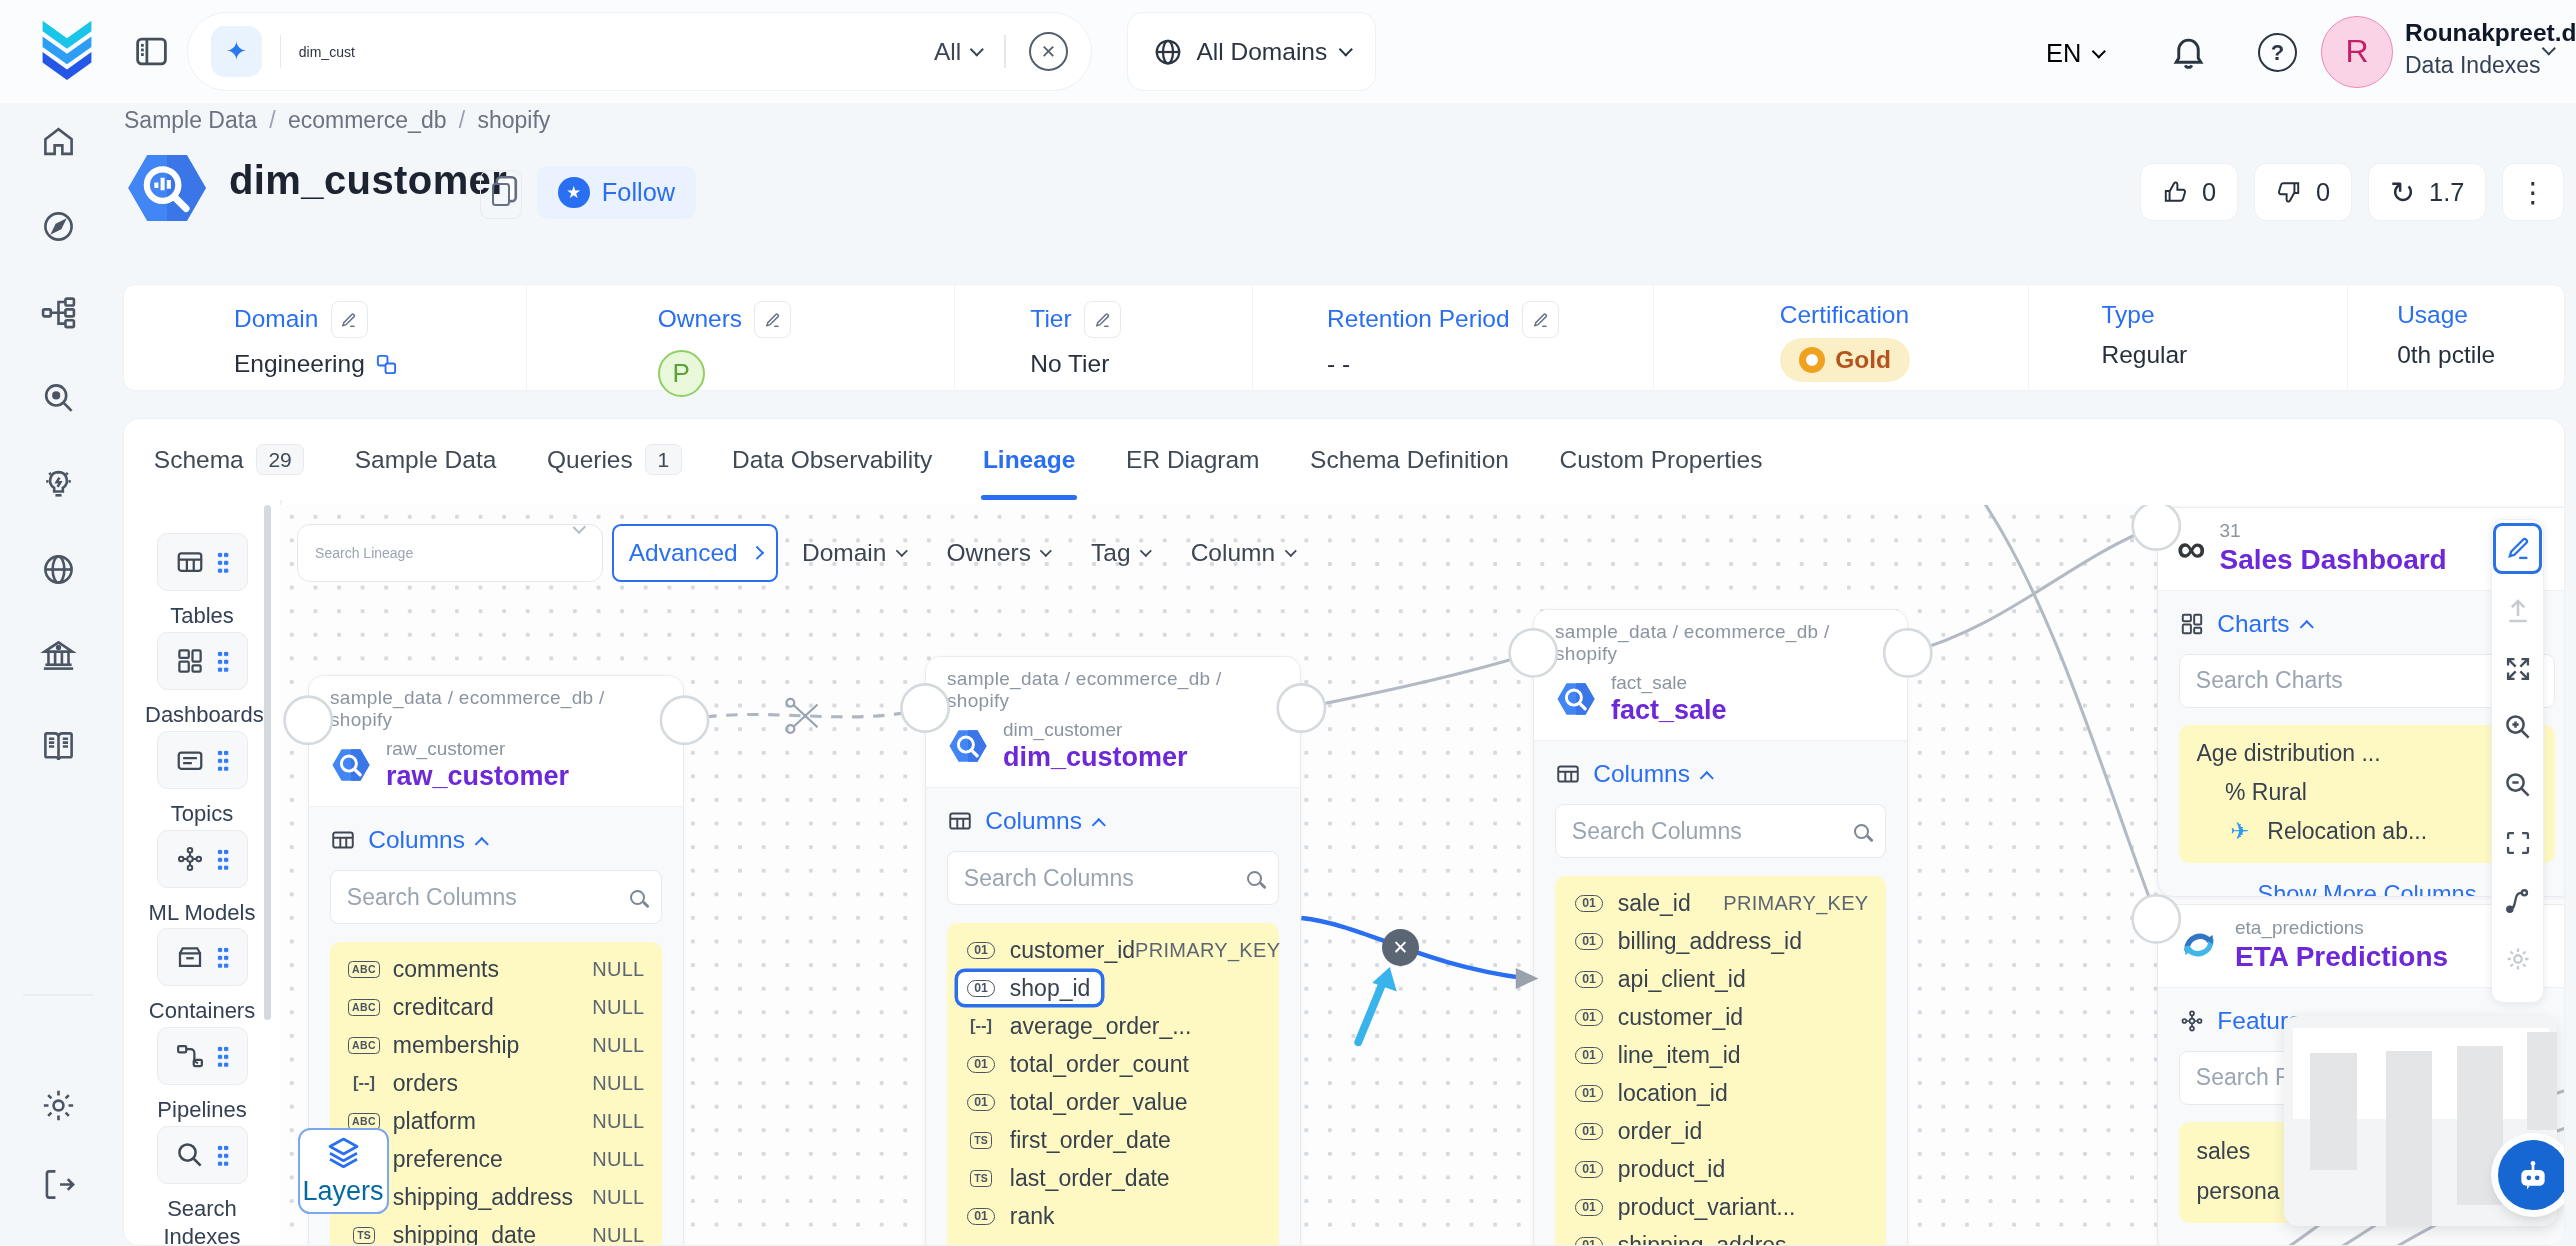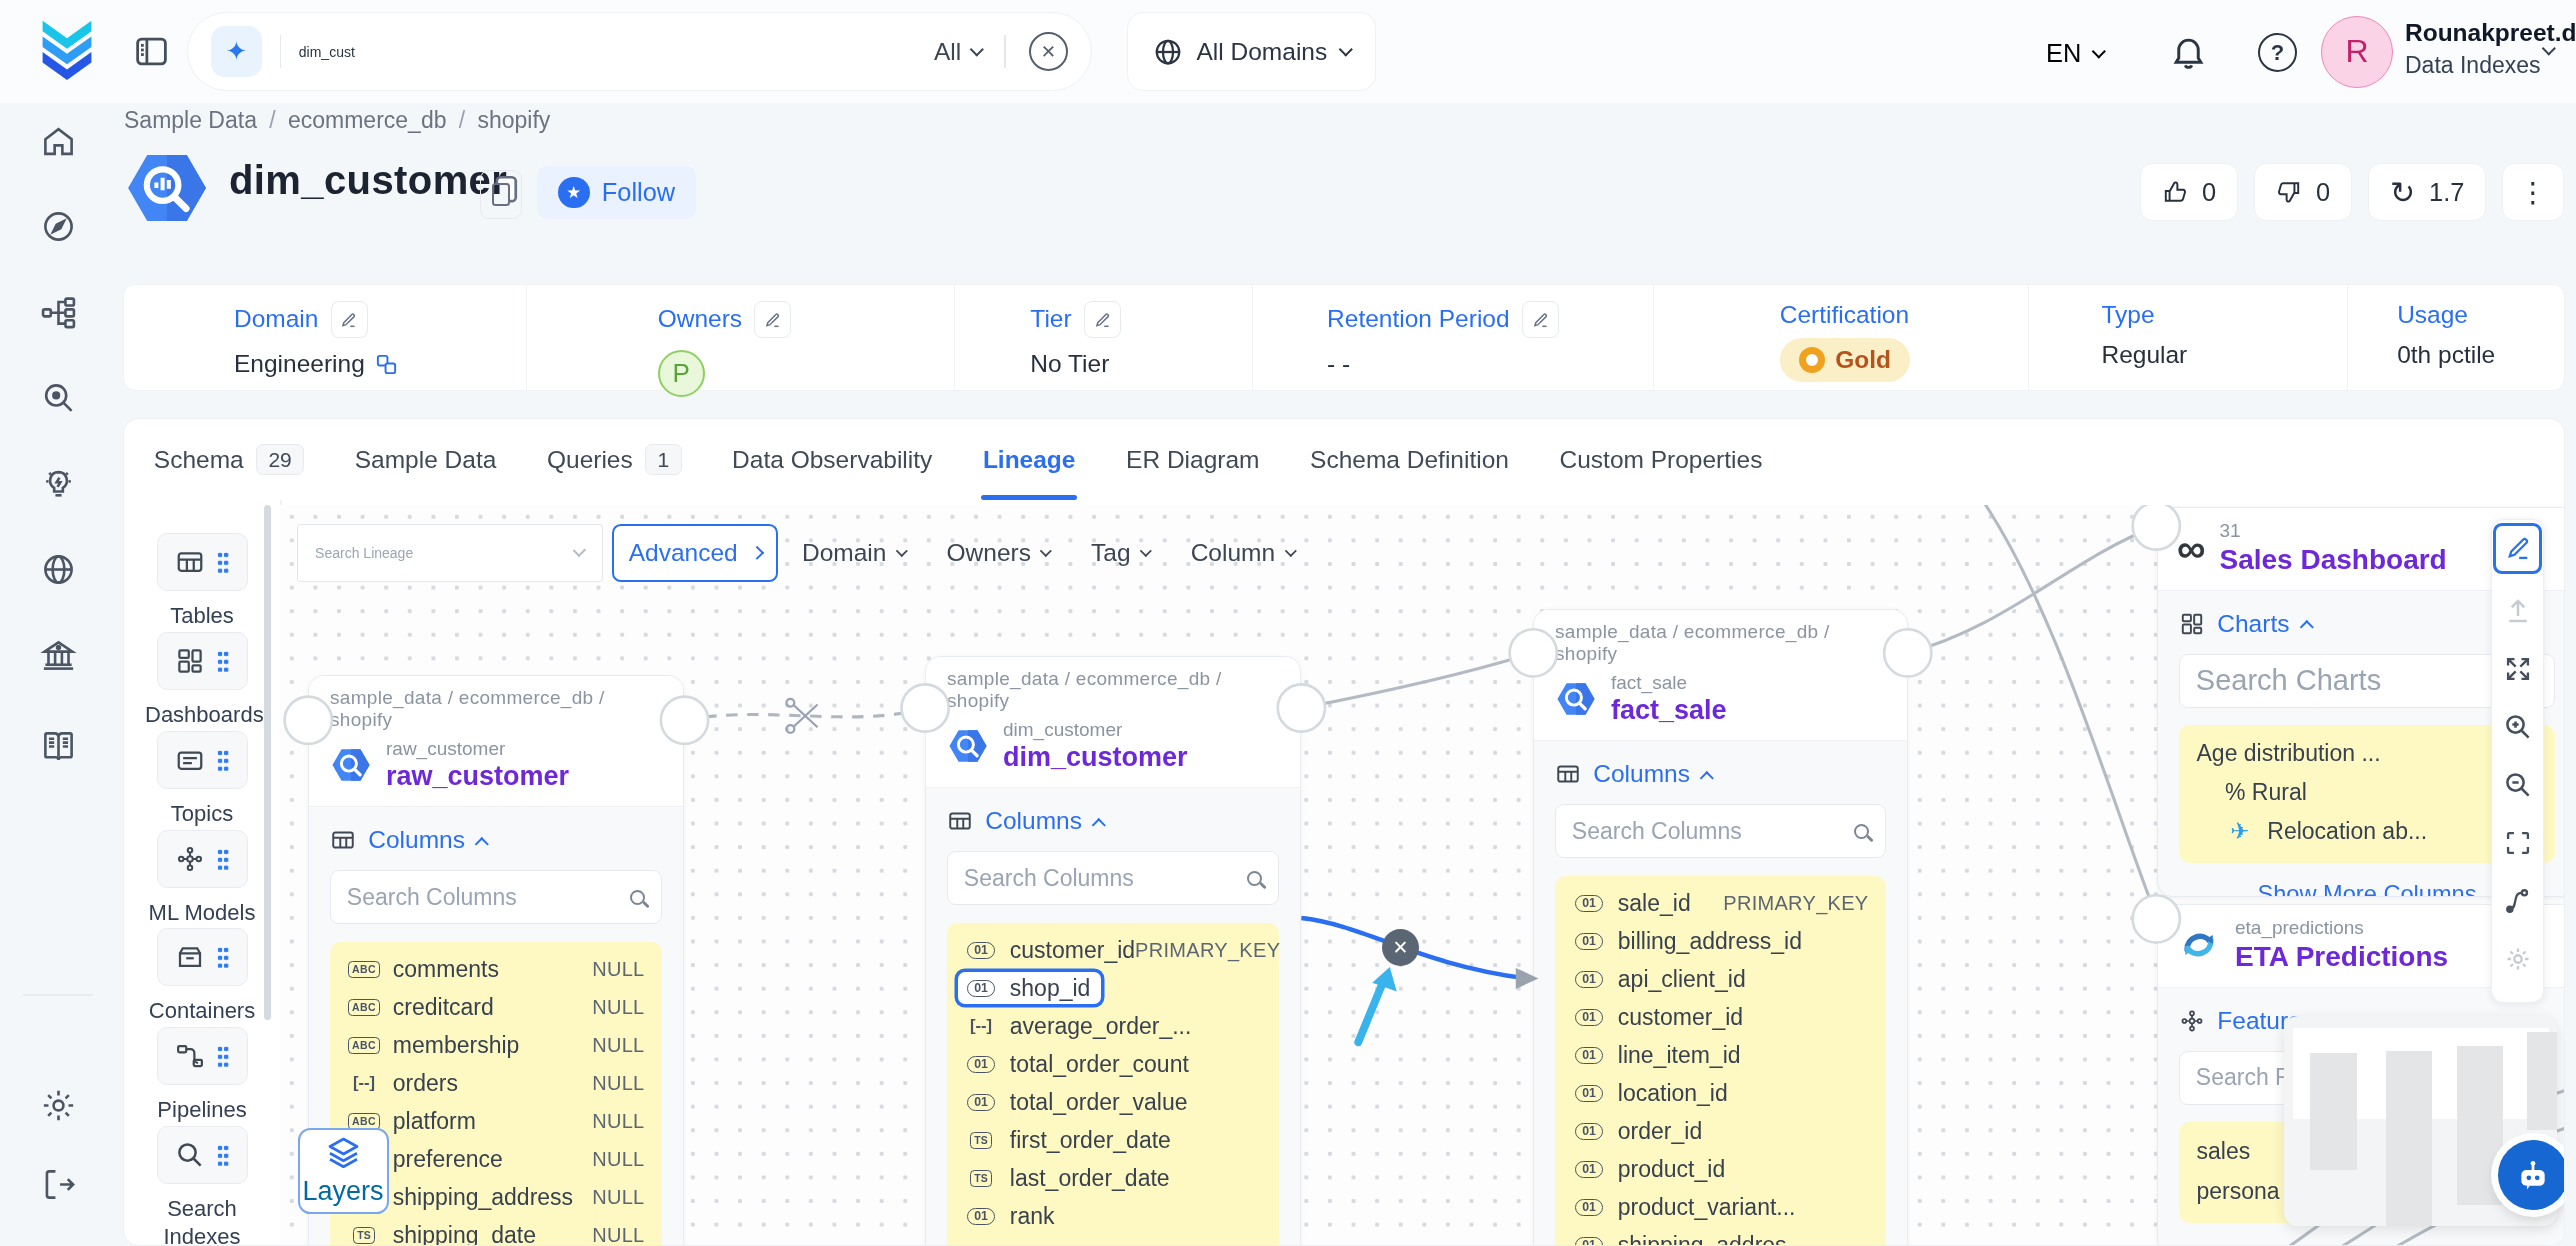--- a/index.html
+++ b/index.html
@@ -66,21 +66,21 @@
   .tbadge:empty{display:none}
   
   .palette-item{position:absolute;left:0;width:156px;display:flex;flex-direction:column;align-items:center;gap:10.5px}
   .pcard{width:91px;height:58px;background:#f7f8fa;border:1.8px solid #e8ebef;border-radius:10.5px;display:flex;align-items:center;justify-content:center;gap:12.3px;color:#404a56}
   .dots{width:11.4px;height:22px;flex:none;background:radial-gradient(circle 2.3px,#2e7af7 2.2px,transparent 2.6px);background-size:6.1px 7.9px}
   .plabel{font-size:22px;color:#344054;text-align:center;width:114px;line-height:1.3}
   .pscroll{position:absolute;left:140px;top:86px;width:7px;height:515px;background:#d4dae0;border-radius:3.5px}
   .pborder{position:absolute;left:156px;top:81px;bottom:0;width:1.8px;background:#f0f2f5}
   
   .canvas{position:absolute;left:156px;top:86px;width:2286px;height:742px;background-color:#fdfdfe;background-image:radial-gradient(circle,#d6dade 1.9px,transparent 2.5px);background-size:23.6px 23.6px;overflow:hidden}
-  .lsearch{position:absolute;left:16.6px;top:19px;width:306px;height:58px;background:#fff;border:1.8px solid #e3e7ec;border-radius:3px;display:flex;align-items:center;padding:0 17.5px;gap:8.8px;color:#98a2b3;z-index:30}
+  .lsearch{position:absolute;left:16.6px;top:19px;width:306px;height:58px;background:#fff;border:1.8px solid #e3e7ec;border-radius:13px;display:flex;padding:0 17.5px;gap:8.8px;color:#98a2b3;z-index:30}
   .advbtn{position:absolute;left:332px;top:19px;height:58px;width:166px;border:2.2px solid #2a6ff2;border-radius:8.8px;background:#fff;color:#2a6ff2;font-size:24.5px;display:flex;align-items:center;justify-content:center;gap:14px;z-index:30}
   .lfilters{position:absolute;left:522px;top:19px;height:58px;display:flex;align-items:center;gap:40px;z-index:30}
   .lfilter{display:flex;align-items:center;gap:10.5px;font-size:24.5px;color:#3c4552}
   .lfilter .chev{transform:rotate(45deg) scale(.85) translate(-1.8px,-1.8px)}
   
   .node{position:absolute;background:#f8f9fb;border:1.8px solid #e8ebef;border-radius:15.8px;box-shadow:0 1.8px 5.3px rgba(16,24,40,.05);z-index:10;overflow:hidden}
   .nhead{background:#fff;border-bottom:1.8px solid #eef0f3;padding:10.5px 21px 14px}
   .nbc{font-size:19px;color:#8b94a1;letter-spacing:0.3px}
   .ntrow{display:flex;align-items:center;gap:14px;margin-top:7px}
   .nsub{font-size:19px;color:#8b94a1}
@@ -859,21 +859,21 @@
         <svg width="26" height="26" viewBox="0 0 24 24" fill="none" stroke="currentColor" stroke-width="1.8">
             <rect x="3.5" y="3.5" width="7.5" height="6" rx="1"></rect>
             <rect x="14" y="3.5" width="6.5" height="9" rx="1"></rect>
             <rect x="3.5" y="12.5" width="7.5" height="8" rx="1"></rect>
             <rect x="14" y="15.5" width="6.5" height="5" rx="1"></rect>
           </svg>
         <span class="seclabel">Charts</span>
           <span class="chev up"></span>
       </div>
       <div class="nsearch">
-        <input style="font-size: 29px;" placeholder="Search Charts">
+        <input style="font-size: 23px;" placeholder="Search Charts">
         <span class="mag"></span>
       </div>
       <div class="nlist" style="margin-bottom:8.8px">
 
           <div class="nrow" style="height:39px">
             <span class="rowmain">
               <span>Age distribution ...</span>
             </span>
           </div>
 

